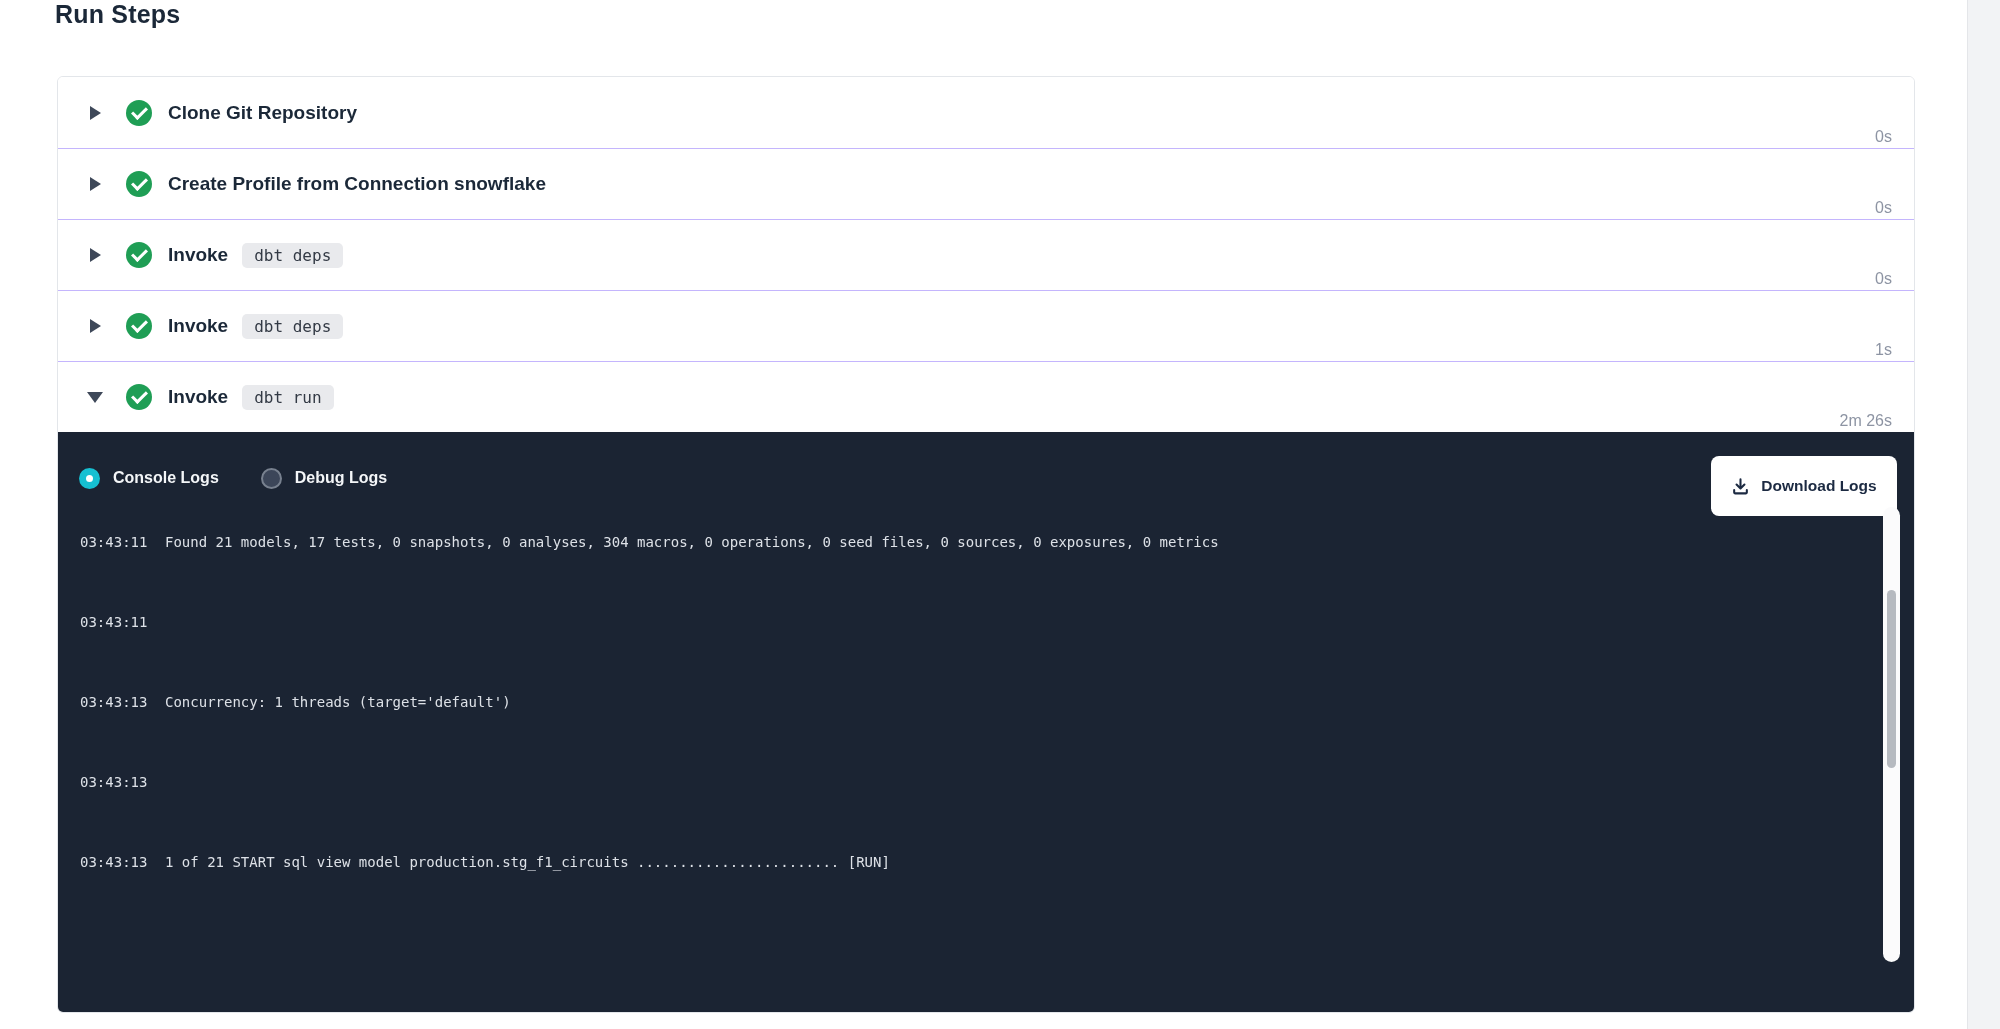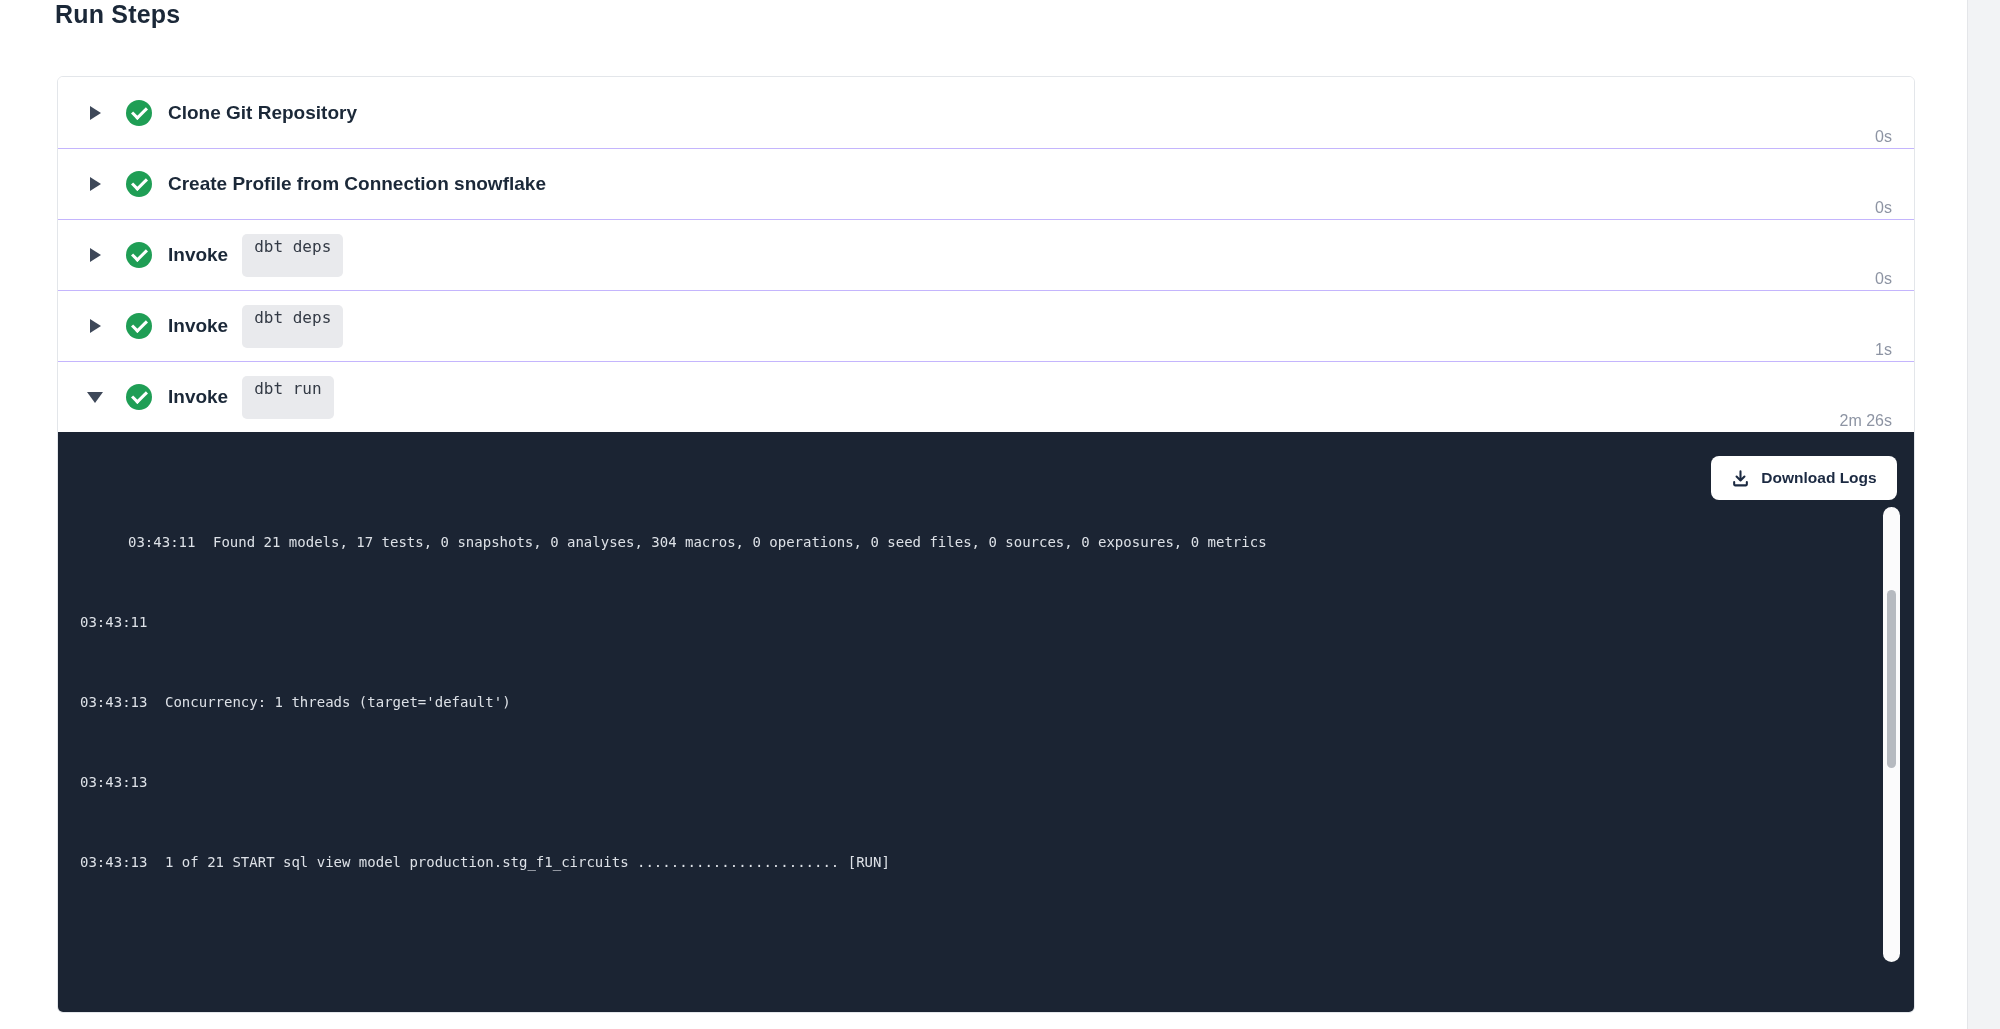--- a/index.html
+++ b/index.html
@@ -34,52 +34,52 @@
     width:26px; height:26px; border-radius:50%; background:var(--check,#1f9e55);
     position:relative; flex:0 0 auto; margin-right:16px;
   }
   .check-circle::after {
     content:""; position:absolute; left:6px; top:7px; width:12px; height:6px;
     border-left:3px solid #fff; border-bottom:3px solid #fff; transform:rotate(-45deg);
   }
   .step-label { font-size:19px; font-weight:bold; color:var(--step-text,#1b2838); }
   .cmd-badge {
     font-family:"DejaVu Sans Mono", monospace; font-size:16px; color:#333a45;
-    background:#e9eaed; border-radius:5px; padding:5px 12px 22px; margin-left:14px; line-height:1;
+    background:#e9eaed; border-radius:5px; padding:5px 12px 4px; margin-left:14px; line-height:1;
   }
   .duration { margin-left:auto; font-size:16px; color:var(--duration,#8d94a3);margin-top:48px; }
   .console {
     position:relative; height:582px; background:var(--console-bg,#1b2433);
   }
   .controls-row {
     position:absolute; left:21px; top:24px; height:44px;
     display:flex; align-items:center;
   }
   .radio { width:21px; height:21px; border-radius:50%; position:relative; flex:0 0 auto; }
   .radio-selected { background:var(--teal,#16c0d2); }
   .radio-selected::after {
     content:""; position:absolute; left:7px; top:7px; width:7px; height:7px;
     border-radius:50%; background:#fff;
   }
   .radio-unselected { background:#3c4659; border:2px solid #78818f; }
   .radio-label { color:#f4f6f8; font-size:16px; font-weight:bold; margin-left:13px; margin-right:42px; }
   .download-btn {
-    position:absolute; top:24px; right:17px; width:186px; height:44px;
+    position:absolute; top:24px; right:17px; width:186px; height:60px;
     background:#ffffff; border:none; border-radius:8px; cursor:pointer;
     display:flex; align-items:center; justify-content:center; gap:11px;
     font-family:"Liberation Sans", sans-serif;
     font-size:15.5px; font-weight:bold; color:#1c2a42;margin-left:37px;
   }
   .log-area {
     position:absolute; left:22px; right:40px; top:68px; bottom:14px; overflow:hidden;
     font-family:"DejaVu Sans Mono", monospace; font-size:14px; line-height:20px;
     color:var(--log-text,#dde1e7); white-space:pre;
   }
   .log-line { height:20px; }
-  .log-line:first-child { margin-top:-8px;margin-left:48px; }
+  .log-line:first-child { margin-top:-8px; }
   .log-time { display:inline-block; width:85px; }
   .log-ok { color:var(--success,#2cb96a); }
   .scroll-track {
     position:absolute; right:14px; top:75px; width:17px; height:455px;
     background:#fbfbfc; border-radius:9px;
   }
   .scroll-thumb {
     position:absolute; left:4px; top:83px; width:9px; height:178px;
     background:#b6bac0; border-radius:5px;
   }
@@ -143,20 +143,26 @@
       <span class="caret caret-down"></span>
     </span>
     <span class="check-circle"></span>
     <span class="step-label">Invoke</span>
     <span class="cmd-badge">dbt run</span>
     <span class="duration">2m 26s</span>
   </div>
 </div>
 
   <div class="console">
+    <div class="controls-row">
+      <span class="radio radio-selected"></span>
+      <span class="radio-label">Console Logs</span>
+      <span class="radio radio-unselected"></span>
+      <span class="radio-label">Debug Logs</span>
+    </div>
 
     <button class="download-btn">
       <span style="display:flex;">
         <svg width="19" height="19" viewBox="0 0 24 24" fill="none">
           <path d="M12 3v11M7 9.5l5 5 5-5" stroke="#1c2a42" stroke-width="2.6" stroke-linecap="round" stroke-linejoin="round"></path>
           <path d="M4 16.5v3.2a1 1 0 0 0 1 1h14a1 1 0 0 0 1-1v-3.2" stroke="#1c2a42" stroke-width="2.6" stroke-linecap="round"></path>
         </svg>
       </span>
       <span>Download Logs</span>
     </button>

